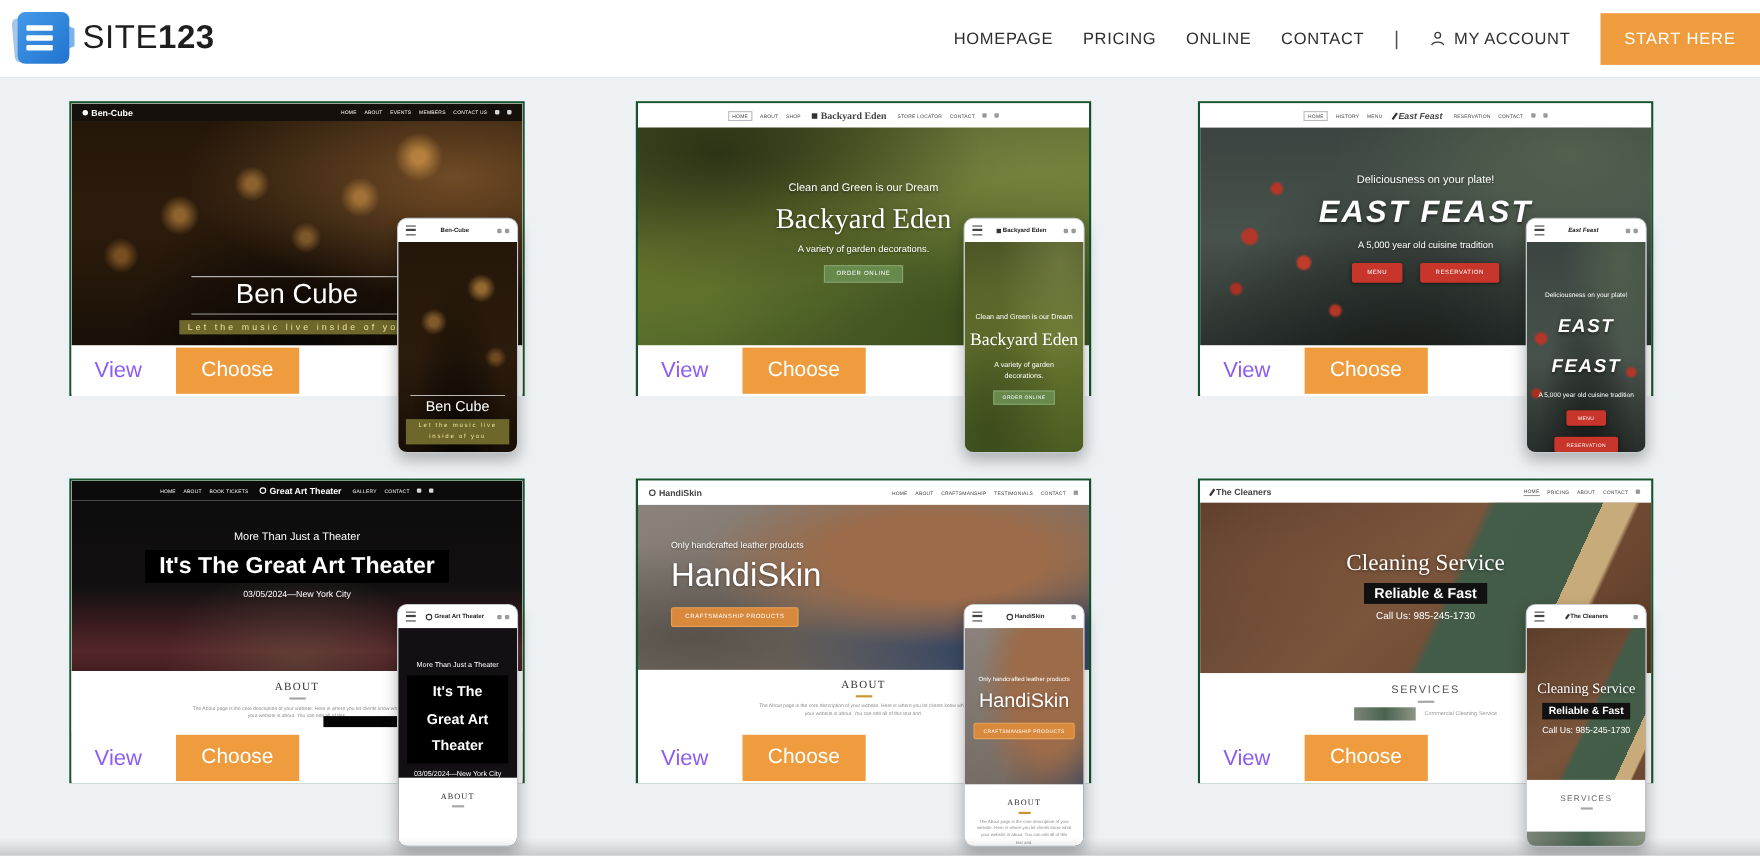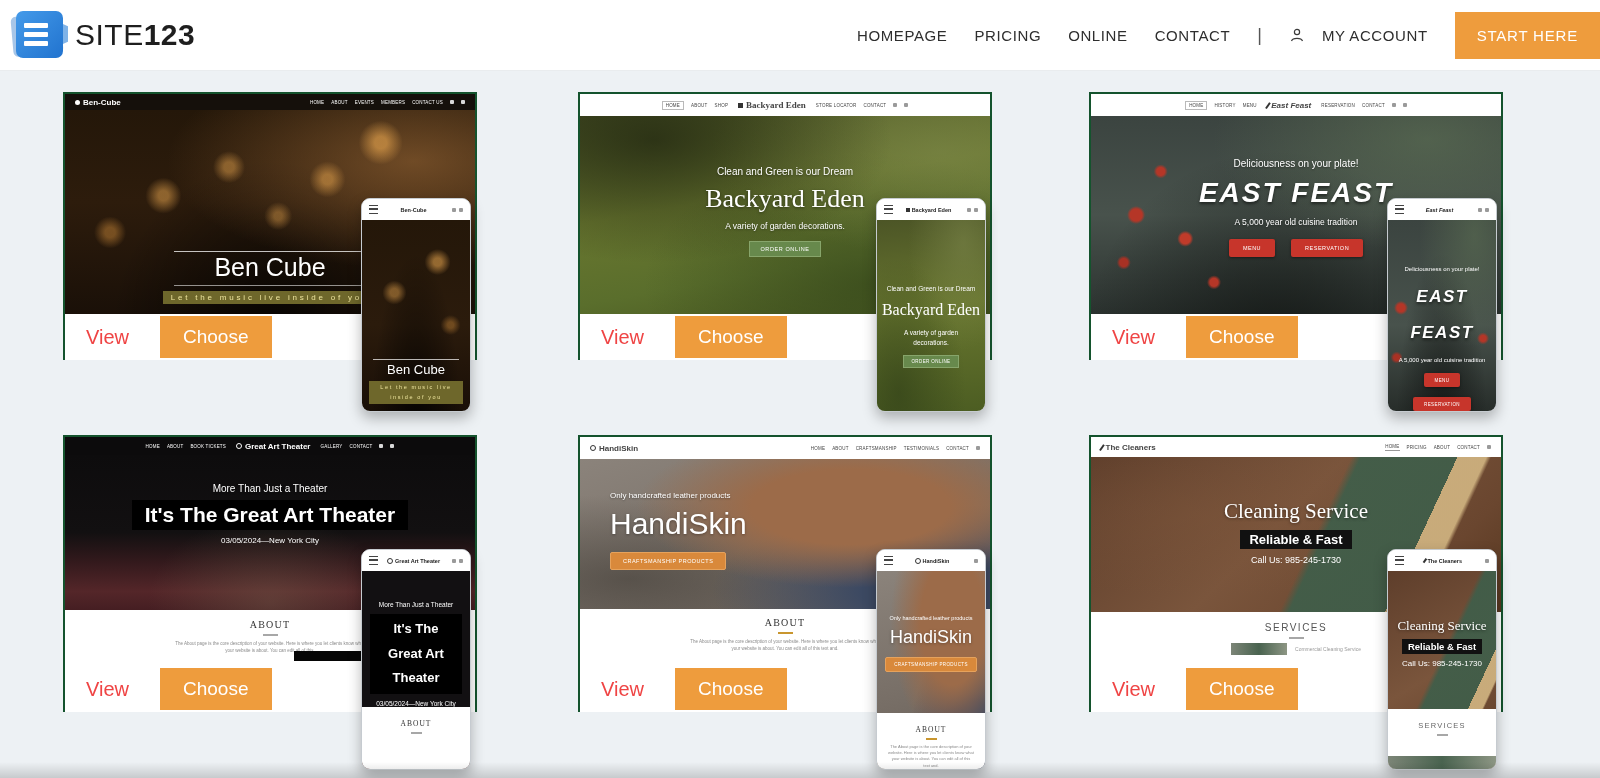--- a/index.html
+++ b/index.html
@@ -13,32 +13,32 @@
   .bi-back{position:absolute;left:-4px;top:4px;width:50px;height:40px;background:#a7c6e8;border-radius:5px;transform:rotate(-5deg);}
   .bi-front{position:absolute;inset:0;background:linear-gradient(135deg,#449ae9,#2173cf);border-radius:7px;display:flex;flex-direction:column;justify-content:center;gap:4px;padding-left:8px;box-sizing:border-box;}
   .bi-front i{display:block;width:24px;height:5px;background:#fff;border-radius:1px;}
   .bi-fold{position:absolute;right:-5px;top:10px;width:12px;height:26px;background:#7fb3e8;clip-path:polygon(0 0,100% 20%,100% 80%,0 100%);}
   .brand-text{font-size:30px;color:#1e1e1e;letter-spacing:.5px;}
   .brand-text .lt{font-weight:300;}
   .brand-text .bd{font-weight:800;}
   .topnav{position:absolute;right:0;top:0;height:70px;display:flex;align-items:center;gap:27px;}
   .topnav a{color:#2e2e2e;text-decoration:none;font-size:15px;letter-spacing:.6px;cursor:pointer;}
   .nav-sep{color:#555;font-size:18px;font-weight:300;}
-  .account{display:flex;align-items:center;gap:17px;color:#2e2e2e;font-size:15px;letter-spacing:.6px;cursor:pointer;}
+  .account{display:flex;align-items:center;gap:7px;color:#2e2e2e;font-size:15px;letter-spacing:.6px;cursor:pointer;}
   .cta{background:#ee9c3d;color:#fff;border:none;font-size:15px;letter-spacing:.8px;padding:15px 22px;cursor:pointer;font-family:inherit;}
 
   
   .card{position:absolute;width:414px;background:#fff;border:2px solid #14532d;box-sizing:border-box;}
   .r1{top:92px;height:268px;}
   .r2{top:435px;height:277px;}
   .c1{left:63px;} .c2{left:578px;} .c3{left:1089px;}
   .preview{position:relative;overflow:hidden;background:#fff;}
   .r1 .preview{height:220px;} .r2 .preview{height:229px;}
   .card-footer{height:46px;display:flex;align-items:center;gap:31px;padding-left:21px;background:#fff;}
-  .view-link{color:#ef4444;font-size:20px;text-decoration:none;cursor:pointer;}
+  .view-link{color:#8b5cf6;font-size:20px;text-decoration:none;cursor:pointer;}
   .choose-btn{background:#ee9c3d;color:#fff;border:none;font-size:19px;padding:10px 23px;cursor:pointer;font-family:inherit;}
 
   
   .mini-header{display:flex;align-items:center;justify-content:space-between;padding:0 10px;box-sizing:border-box;}
   .mh-dark{background:#15100b;color:#fff;}
   .mh-light{background:#fff;color:#444;}
   .mini-logo{display:flex;align-items:center;gap:3px;font-size:8px;font-weight:700;white-space:nowrap;}
   .mini-logo.serif{font-family:"Liberation Serif",serif;font-size:9px;}
   .mini-nav{display:flex;align-items:center;gap:7px;font-size:4.5px;letter-spacing:.2px;text-transform:uppercase;white-space:nowrap;}
   .mini-nav .boxed{border:1px solid #b9b9b9;padding:1px 3px;}

